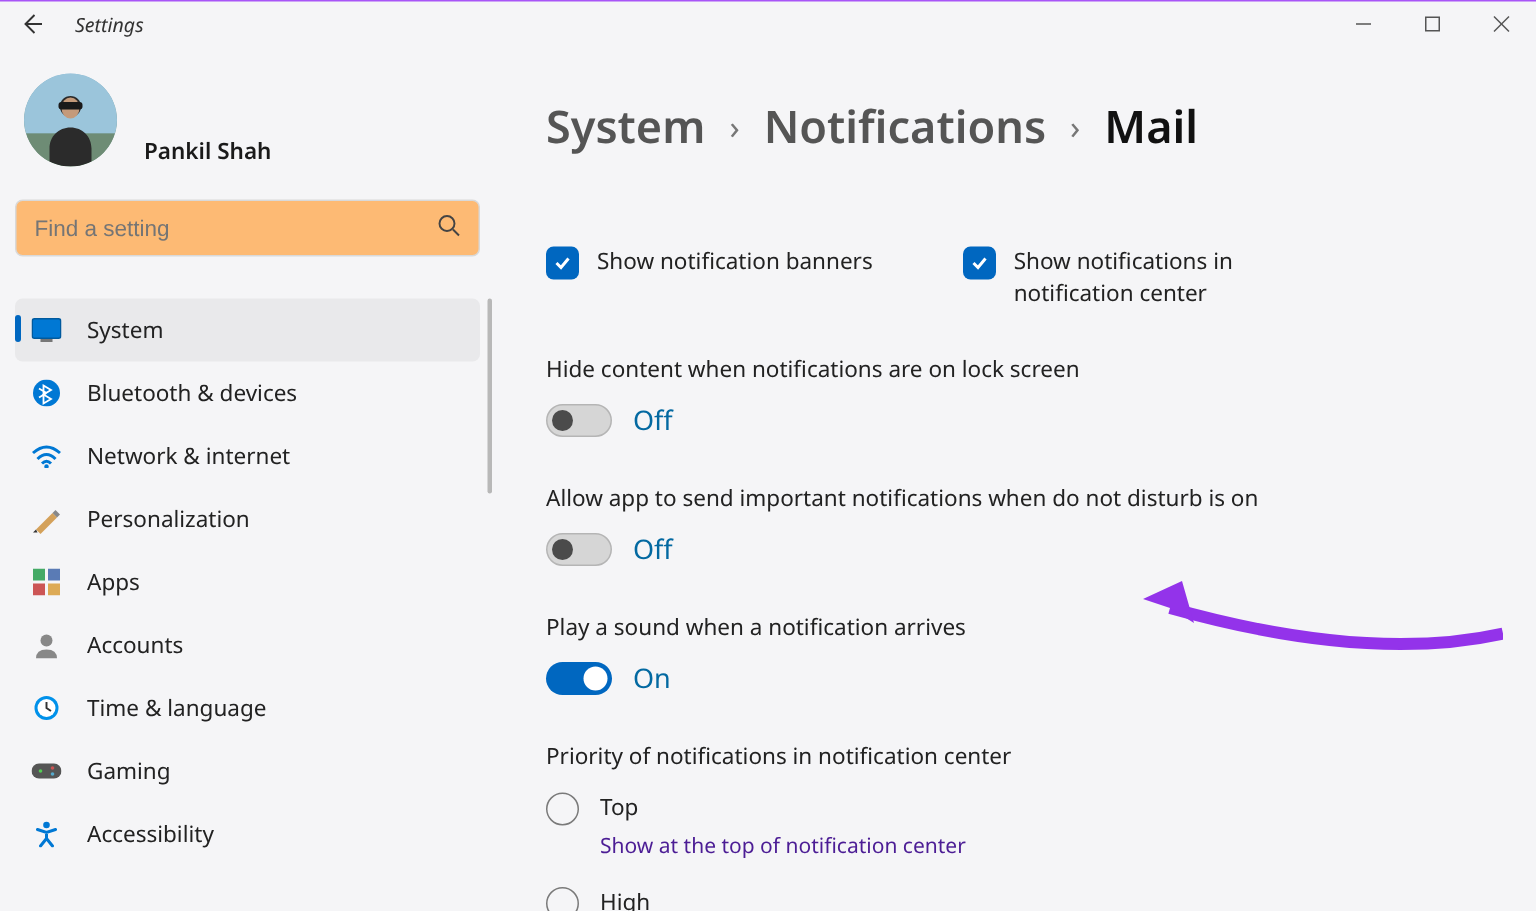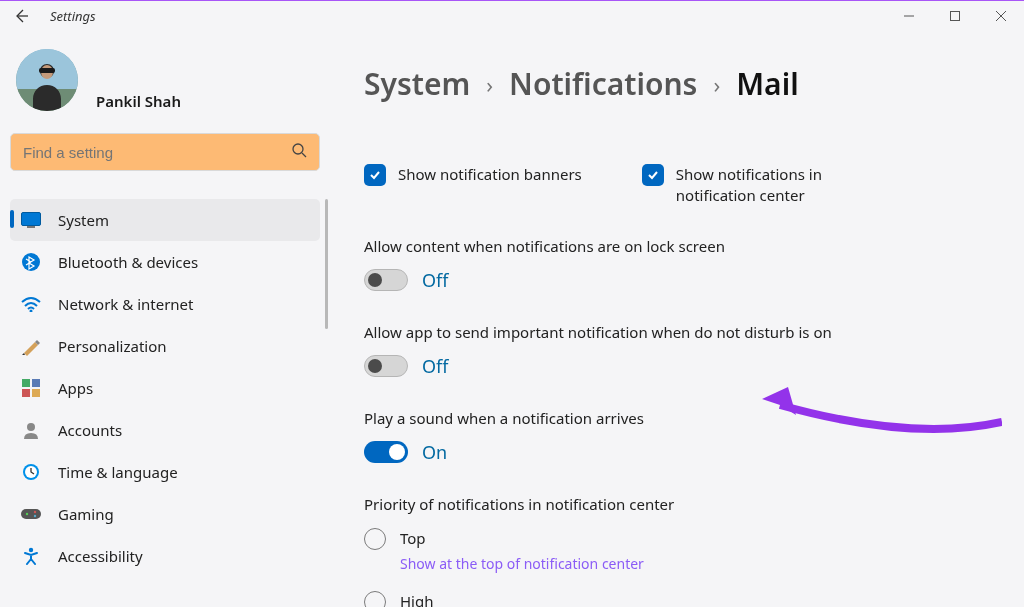--- a/index.html
+++ b/index.html
@@ -239,21 +239,21 @@
     width: 22px; height: 22px;
     border: 1.5px solid #7a7a7a;
     border-radius: 50%;
     flex-shrink: 0;
   }
   .radio-item .lbl {
     font-size: 15px;
     color: #222;
   }
   .radio-item .sub {
-    font-size: 14px; color: #8b5cf6;
+    font-size: 14px; color: #4c1d95;
     margin-top: 6px;
   }
   .arrow-annotation {
     position: absolute;
     left: 432px;
     top: 356px;
     pointer-events: none;
   }
 </style>
 </head>
@@ -435,31 +435,31 @@
           <div class="checkbox">
             <svg width="14" height="14" viewBox="0 0 14 14">
                 <path d="M3 7 L6 10 L11 4" stroke="#fff" stroke-width="2" fill="none"></path>
               </svg>
           </div>
           <span class="lbl">Show notifications in notification center</span>
         </div>
       </div>
 
       <div class="setting">
-        <div class="head">Allow content when notifications are on lock screen</div>
+        <div class="head">Hide content when notifications are on lock screen</div>
         <div class="toggle-row">
           <div class="toggle off">
               <div class="knob"></div>
             </div>
           <span class="state">Off</span>
         </div>
       </div>
 
       <div class="setting">
-        <div class="head">Allow app to send important notification when do not disturb is on</div>
+        <div class="head">Allow app to send important notifications when do not disturb is on</div>
         <div class="toggle-row">
           <div class="toggle off">
               <div class="knob"></div>
             </div>
           <span class="state">Off</span>
         </div>
       </div>
 
       <div class="setting">
         <div class="head">Play a sound when a notification arrives</div>

